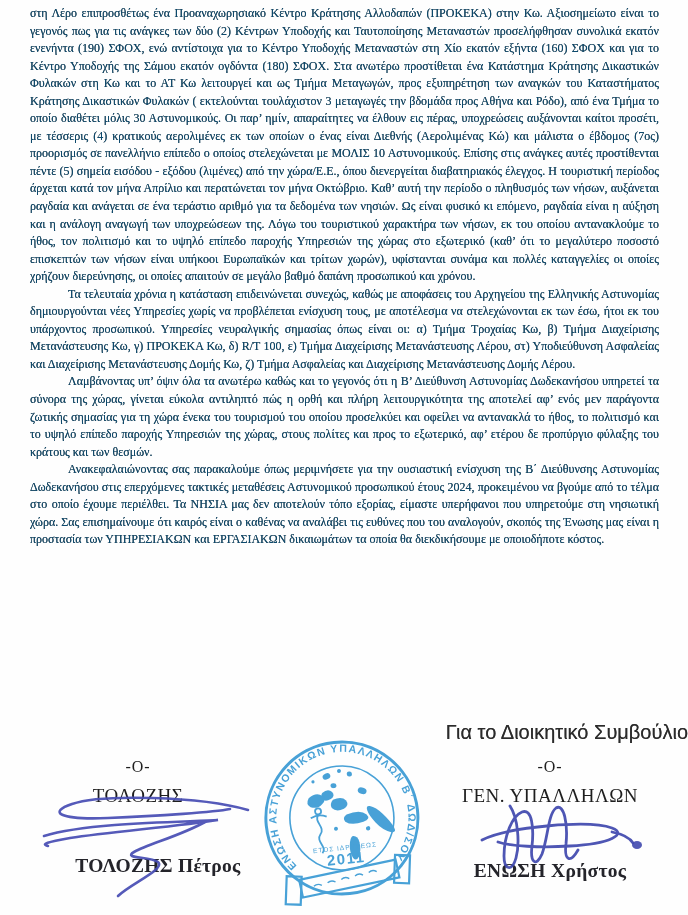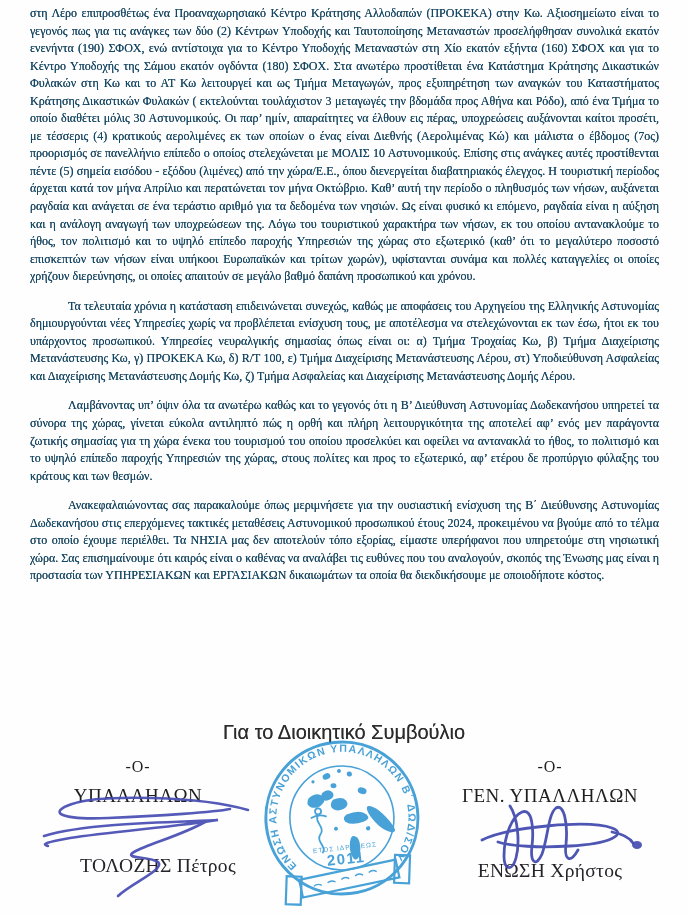--- a/index.html
+++ b/index.html
@@ -14,34 +14,34 @@
   .page{position:absolute;inset:0;background:#fefefe;}
   
   .doc-text{
     position:absolute;left:30px;top:5px;width:629px;
     font-size:12px;line-height:17.55px;
     text-align:justify;
     color:#0c4a6e;
     text-shadow:0 0 0.45px rgba(20,20,20,.75);
   }
   .doc-text p{margin:0;}
-  .doc-text p.indent{text-indent:38px;margin-top:12px;}
+  .doc-text p.indent{text-indent:38px;}
   
   .closing{
     position:absolute;top:721px;left:0;width:688px;
-    text-align:center;
+    text-align:right;
     font-family:"Liberation Sans", sans-serif;
     font-size:20px;color:#2b2b2b;
     text-shadow:0 0 0.4px rgba(30,30,30,.7);
   }
   
   .sig-col{position:absolute;text-align:center;}
   .sig-col .marker{font-size:16px;letter-spacing:1px;}
   .sig-col .role{font-size:19px;margin-top:9px;letter-spacing:0.5px;}
-  .sig-col .name{font-size:19.5px;font-weight:normal;letter-spacing:0.3px;color:#24242a;}
+  .sig-col .name{font-size:19.5px;font-weight:bold;letter-spacing:0.3px;color:#24242a;}
   .sig-left{left:33px;top:758px;width:210px;}
   .sig-right{left:445px;top:758px;width:210px;}
   .sig-left .name{position:absolute;top:97px;left:20px;width:210px;}
   .sig-right .name{position:absolute;top:102px;left:0;width:210px;}
   svg{display:block;}
   .sig-svg{position:absolute;}
   .stamp-svg{position:absolute;left:247px;top:733px;}
 </style>
 </head>
 <body>
@@ -52,21 +52,21 @@
     <p>στη Λέρο επιπροσθέτως ένα Προαναχωρησιακό Κέντρο Κράτησης Αλλοδαπών (ΠΡΟΚΕΚΑ) στην Κω. Αξιοσημείωτο είναι το γεγονός πως για τις ανάγκες των δύο (2) Κέντρων Υποδοχής και Ταυτοποίησης Μεταναστών προσελήφθησαν συνολικά εκατόν ενενήντα (190) ΣΦΟΧ, ενώ αντίστοιχα για το Κέντρο Υποδοχής Μεταναστών στη Χίο εκατόν εξήντα (160) ΣΦΟΧ και για το Κέντρο Υποδοχής της Σάμου εκατόν ογδόντα (180) ΣΦΟΧ. Στα ανωτέρω προστίθεται ένα Κατάστημα Κράτησης Δικαστικών Φυλακών στη Κω και το ΑΤ Κω λειτουργεί και ως Τμήμα Μεταγωγών, προς εξυπηρέτηση των αναγκών του Καταστήματος Κράτησης Δικαστικών Φυλακών ( εκτελούνται τουλάχιστον 3 μεταγωγές την βδομάδα προς Αθήνα και Ρόδο), από ένα Τμήμα το οποίο διαθέτει μόλις 30 Αστυνομικούς. Οι παρ’ ημίν, απαραίτητες να έλθουν εις πέρας, υποχρεώσεις αυξάνονται καίτοι προσέτι, με τέσσερις (4) κρατικούς αερολιμένες εκ των οποίων ο ένας είναι Διεθνής  (Αερολιμένας Κώ) και μάλιστα ο έβδομος (7ος) προορισμός σε πανελλήνιο επίπεδο ο οποίος στελεχώνεται με ΜΟΛΙΣ 10 Αστυνομικούς. Επίσης στις ανάγκες αυτές προστίθενται πέντε (5) σημεία εισόδου - εξόδου (λιμένες) από την χώρα/Ε.Ε., όπου διενεργείται διαβατηριακός έλεγχος. Η τουριστική περίοδος άρχεται κατά τον μήνα Απρίλιο και περατώνεται τον μήνα Οκτώβριο.  Καθ’ αυτή την περίοδο ο πληθυσμός των νήσων, αυξάνεται ραγδαία και ανάγεται σε ένα τεράστιο αριθμό για τα δεδομένα των νησιών. Ως είναι φυσικό κι επόμενο, ραγδαία είναι η αύξηση και η ανάλογη αναγωγή των υποχρεώσεων της.  Λόγω του τουριστικού χαρακτήρα των νήσων, εκ του οποίου αντανακλούμε το ήθος, τον πολιτισμό και το υψηλό επίπεδο παροχής Υπηρεσιών της χώρας στο εξωτερικό (καθ’ ότι το μεγαλύτερο ποσοστό επισκεπτών των νήσων είναι υπήκοοι Ευρωπαϊκών και τρίτων χωρών), υφίστανται συνάμα και πολλές καταγγελίες οι οποίες χρήζουν διερεύνησης, οι οποίες απαιτούν σε μεγάλο βαθμό δαπάνη προσωπικού και χρόνου.</p>
     <p class="indent">Τα τελευταία χρόνια η κατάσταση επιδεινώνεται συνεχώς, καθώς με αποφάσεις του Αρχηγείου της Ελληνικής Αστυνομίας δημιουργούνται νέες Υπηρεσίες χωρίς να προβλέπεται ενίσχυση τους, με αποτέλεσμα να στελεχώνονται εκ των έσω, ήτοι εκ του υπάρχοντος προσωπικού. Υπηρεσίες νευραλγικής σημασίας όπως είναι οι: α) Τμήμα Τροχαίας Κω, β) Τμήμα Διαχείρισης Μετανάστευσης Κω, γ) ΠΡΟΚΕΚΑ Κω, δ) R/T 100, ε) Τμήμα Διαχείρισης Μετανάστευσης Λέρου, στ) Υποδιεύθυνση Ασφαλείας και Διαχείρισης Μετανάστευσης Δομής Κω, ζ) Τμήμα Ασφαλείας και Διαχείρισης Μετανάστευσης Δομής Λέρου.</p>
     <p class="indent">Λαμβάνοντας υπ’ όψιν όλα τα ανωτέρω καθώς και το γεγονός ότι η Β’ Διεύθυνση Αστυνομίας Δωδεκανήσου υπηρετεί τα σύνορα της χώρας, γίνεται εύκολα αντιληπτό πώς η ορθή και πλήρη λειτουργικότητα της αποτελεί αφ’ ενός μεν παράγοντα ζωτικής σημασίας για τη χώρα  ένεκα του τουρισμού του οποίου προσελκύει και οφείλει να αντανακλά το ήθος, το πολιτισμό και το υψηλό επίπεδο παροχής Υπηρεσιών της χώρας, στους πολίτες και προς το εξωτερικό, αφ’ ετέρου δε προπύργιο φύλαξης του κράτους και των θεσμών.</p>
     <p class="indent">Ανακεφαλαιώνοντας σας παρακαλούμε όπως μεριμνήσετε για την ουσιαστική ενίσχυση της Β΄ Διεύθυνσης Αστυνομίας Δωδεκανήσου στις επερχόμενες τακτικές μεταθέσεις Αστυνομικού προσωπικού έτους 2024, προκειμένου να βγούμε από το τέλμα στο οποίο έχουμε περιέλθει. Τα ΝΗΣΙΑ μας δεν αποτελούν τόπο εξορίας, είμαστε υπερήφανοι που υπηρετούμε στη νησιωτική χώρα. Σας επισημαίνουμε ότι καιρός είναι ο καθένας να αναλάβει τις ευθύνες που του αναλογούν, σκοπός της Ένωσης μας είναι η προστασία των ΥΠΗΡΕΣΙΑΚΩΝ και ΕΡΓΑΣΙΑΚΩΝ δικαιωμάτων τα οποία θα διεκδικήσουμε με οποιοδήποτε κόστος.</p>
   </div>
 
   <div class="closing">Για το Διοικητικό Συμβούλιο</div>
 
   <div class="sig-col sig-left">
     <div class="marker">-Ο-</div>
-    <div class="role">ΥΠΑΛΛΗΛΩΝ</div>
+    <div class="role">ΤΟΛΟΖΗΣ</div>
     <div class="name">ΤΟΛΟΖΗΣ Πέτρος</div>
   </div>
 
   <svg class="sig-svg" style="left:30px;top:792px;" width="235" height="115" viewBox="0 0 235 115">
     <g fill="none" stroke="#474db4" stroke-width="2.6" stroke-linecap="round" opacity="0.92">
       <path d="M218,18 C170,4 70,2 42,12 C18,20 28,28 78,26 C130,24 185,20 200,17"></path>
       <path d="M14,44 C60,30 160,30 188,28 C150,34 80,40 40,46 C18,50 10,52 18,54"></path>
       <path d="M175,30 C150,44 118,52 104,60 C92,67 120,64 128,70 C136,77 100,92 88,104"></path>
     </g>
   </svg>

